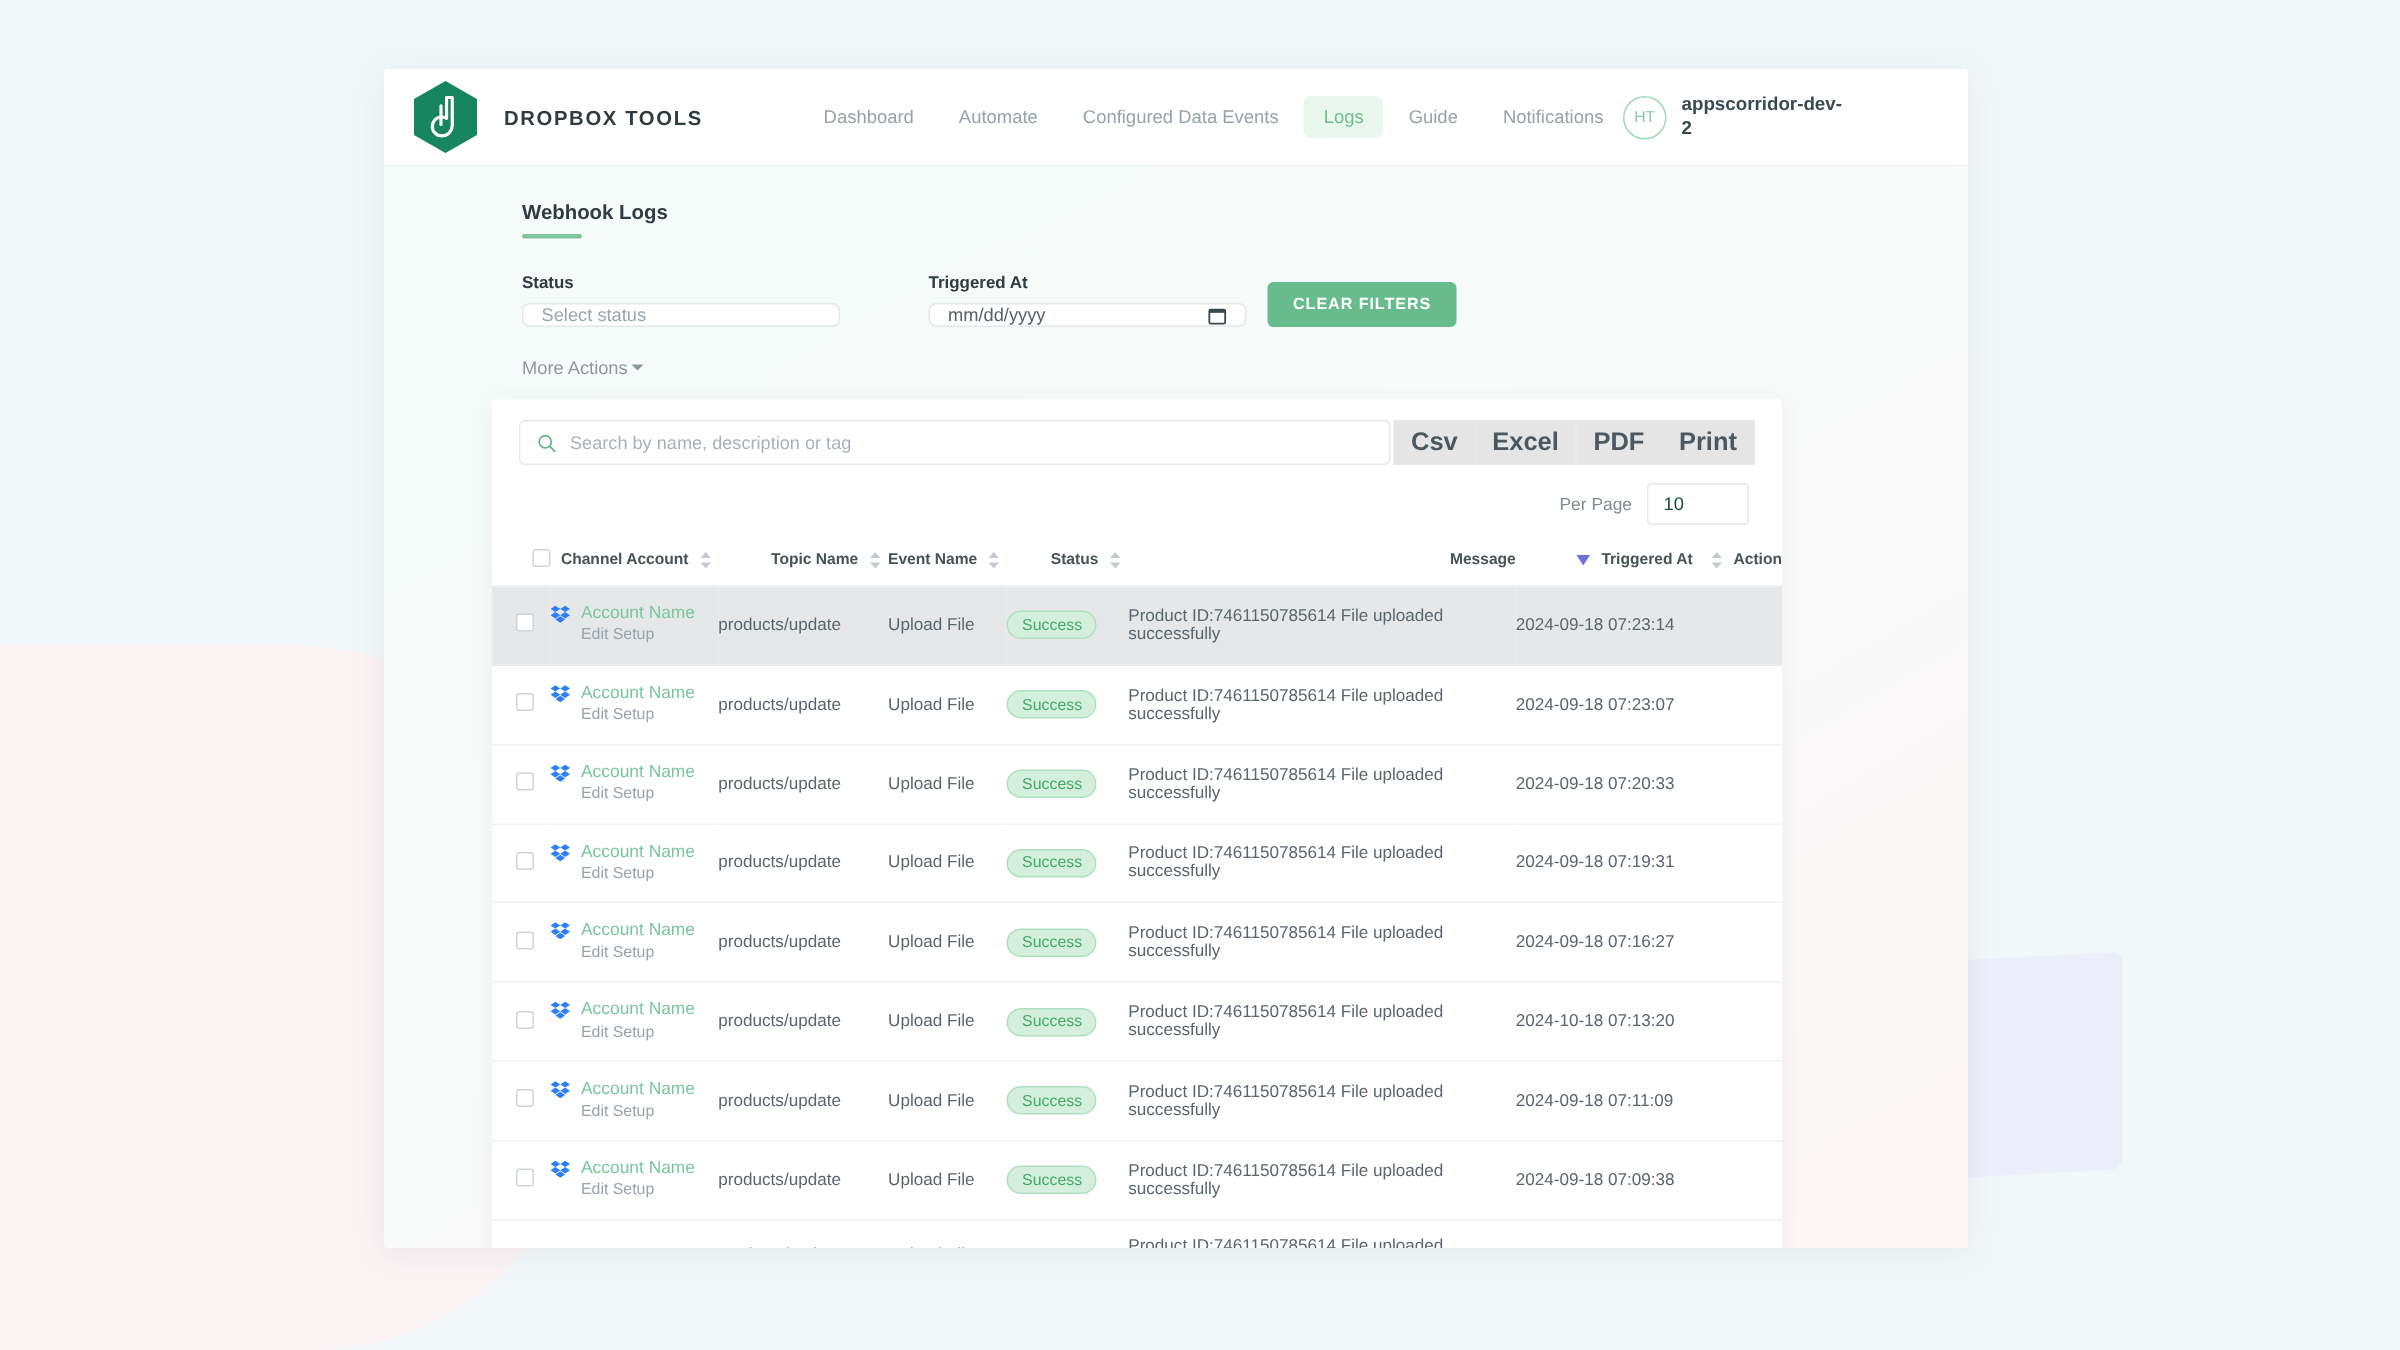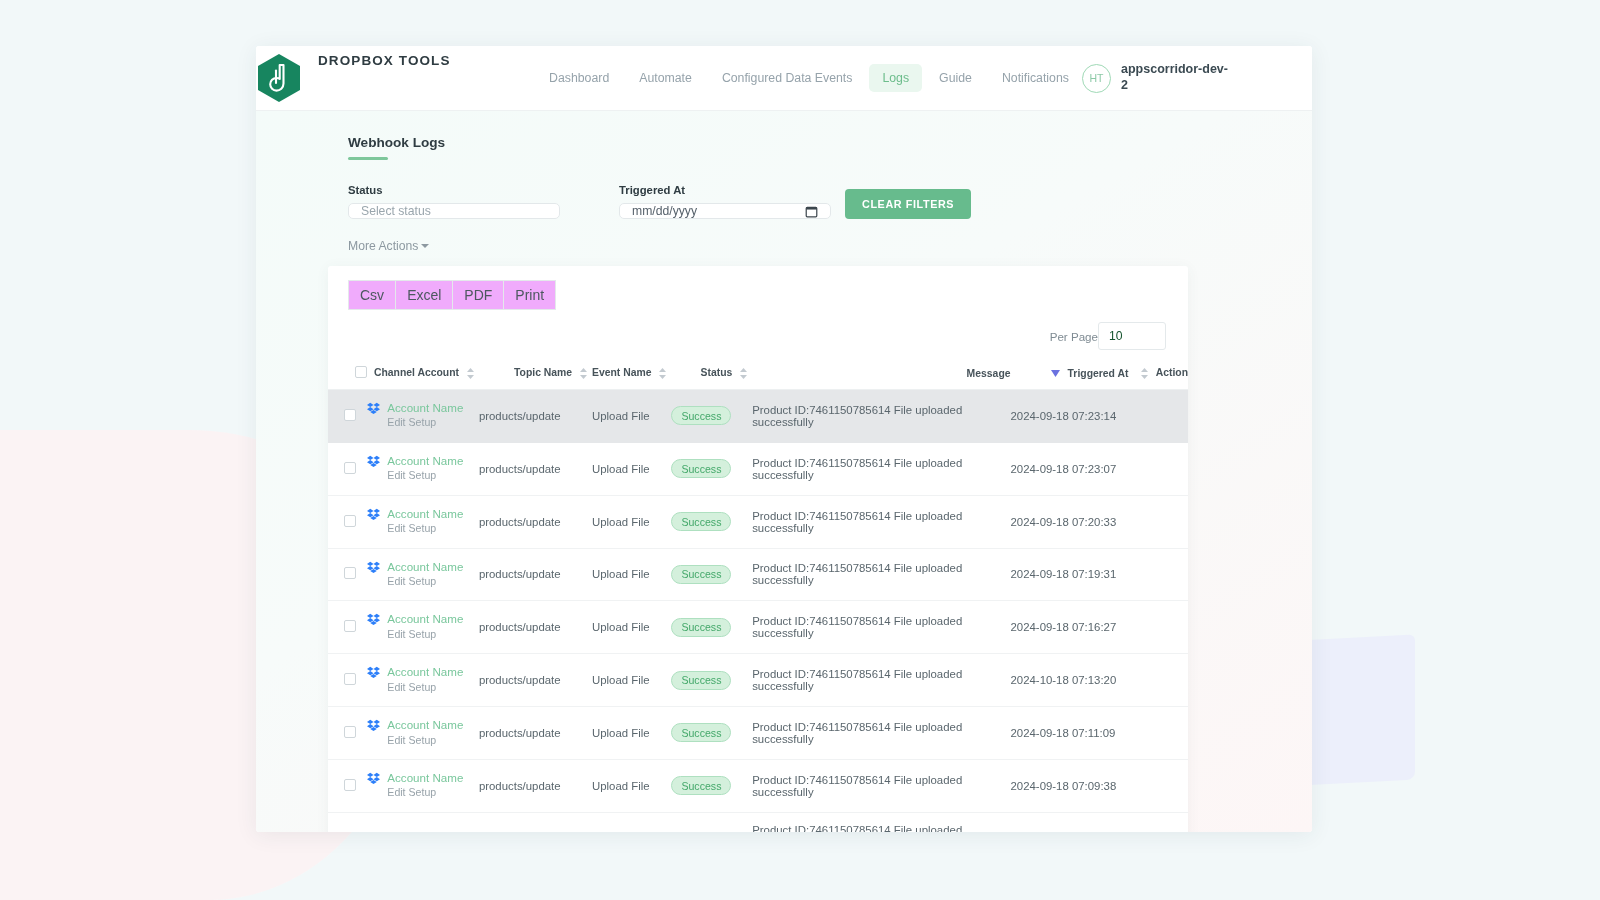--- a/index.html
+++ b/index.html
@@ -37,21 +37,21 @@
     overflow: hidden;
   }
 
   
   .topbar {
     height: 65px; background: #fff;
     display: flex; align-items: center;
     border-bottom: 1px solid #eef1f2;
     position: relative; z-index: 5;
   }
-  .brand { display: flex; width: 320px; }
+  .brand { display: flex; align-items: center; padding-left: 18px; width: 320px; }
   .logo-hex { width: 46px; height: 50px; flex: none; }
   .brand-text {
     margin-left: 16px; font-size: 13.5px; font-weight: bold;
     letter-spacing: 1.1px; color: #2f3c42;
   }
   .nav { display: flex; align-items: flex-end; gap: 4px; flex: 1; justify-content: center; margin-left: -40px; }
   .nav-item {
     font-size: 12.3px; color: #96a3ab; padding: 7px 13px;
     border-radius: 5px; white-space: nowrap; cursor: pointer;
   }
@@ -116,30 +116,30 @@
     flex: 1; height: 30px; border: 1px solid #e4e9eb; border-radius: 4px;
     display: flex; align-items: center; padding: 0 11px; gap: 9px;
   }
   .search-input {
     border: none; outline: none; flex: 1; font-size: 12.1px; color: #55606a;
     font-family: "Liberation Sans", sans-serif; background: transparent;
   }
   .search-input::placeholder { color: #a8b2b9; }
   .export-group { display: flex; margin-left: 2px; }
   .export-btn {
-    height: 30px; min-width: 42px; padding: 0 11px; background: #f0abfc;
-    border: 1px solid #e4e9eb; border-left: none; font-size: 14px;
+    height: 30px; min-width: 42px; padding: 0 11px; background: #e5e5e5;
+    border: 1px solid #e4e9eb; border-left: none; font-size: 17px;
     color: #4c585f; display: flex; align-items: center; justify-content: center;
-    cursor: pointer; font-family: "Liberation Sans", sans-serif;
+    cursor: pointer; font-family: "Liberation Sans", sans-serif; font-weight: bold;
   }
   .export-btn:first-child { border-left: 1px solid #e4e9eb; }
 
   .perpage-row {
     display: flex; align-items: center; justify-content: flex-end;
-    padding: 12px 18px 10px 0; margin-right: 4px; text-align: center;
+    gap: 10px; padding: 12px 18px 10px 0; margin-right: 4px; text-align: center;
   }
   .perpage-label { font-size: 11.6px; color: #7f8b93; }
   .perpage-box {
     width: 68px; height: 28px; border: 1px solid #e4e9eb; border-radius: 3px;
     display: flex; align-items: center; padding: 0 10px;
     font-size: 12.2px; color: #14532d;
   }
 
   
   table { width: 100%; border-collapse: collapse; }
@@ -244,20 +244,27 @@
 
     <div class="more-actions">
       <span>More Actions</span>
       <span class="caret-down"></span>
     </div>
 
     
     <div class="panel">
 
       <div class="panel-top">
+        <div class="search-box">
+          <svg width="13" height="13" viewBox="0 0 16 16">
+            <circle cx="6.8" cy="6.8" r="5" fill="none" stroke="#5cb87f" stroke-width="1.4"></circle>
+            <line x1="10.4" y1="10.4" x2="14.6" y2="14.6" stroke="#5cb87f" stroke-width="1.4" stroke-linecap="round"></line>
+          </svg>
+          <input class="search-input" type="text" placeholder="Search by name, description or tag" style="">
+        </div>
         <div class="export-group">
           <button class="export-btn">Csv</button>
           <button class="export-btn">Excel</button>
           <button class="export-btn">PDF</button>
           <button class="export-btn">Print</button>
         </div>
       </div>
 
       <div class="perpage-row">
         <span class="perpage-label">Per Page</span>

